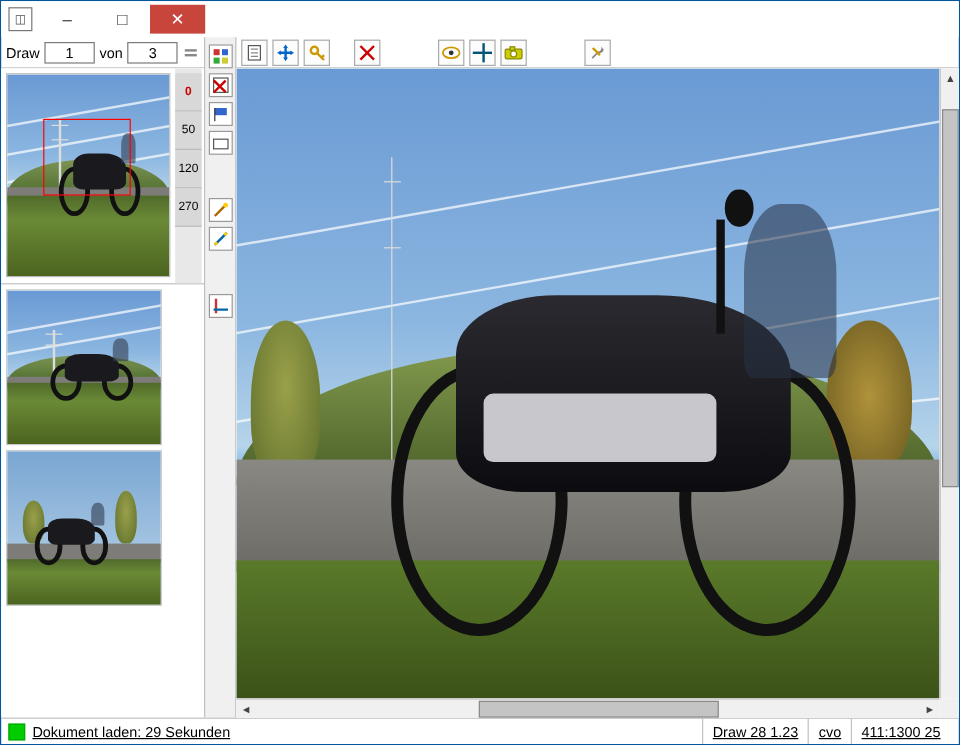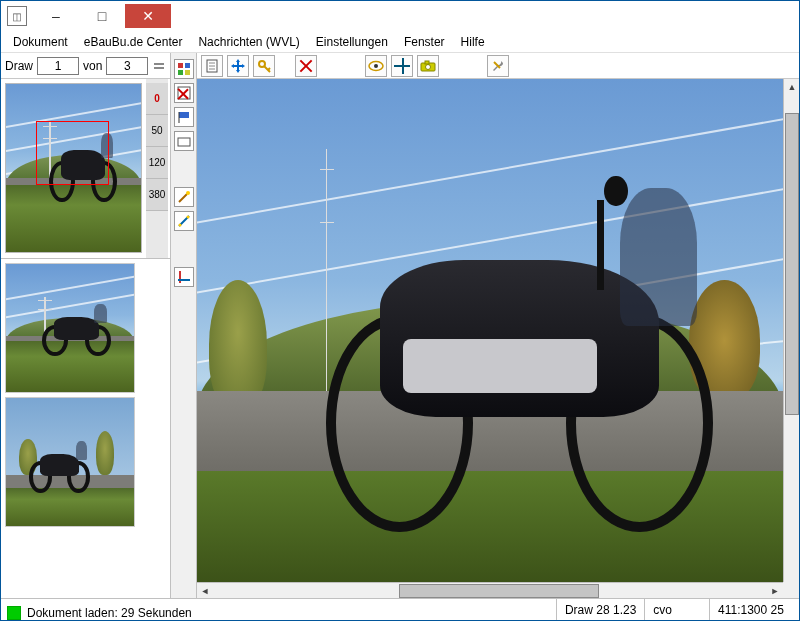--- a/index.html
+++ b/index.html
@@ -88,48 +88,40 @@
 .hsb { position:absolute; left:0; right:16px; bottom:0; height:16px; background:#f0f0f0; border-top:1px solid #c0c0c0; display:flex; align-items:center;}
 .sbthumb { background:#c4c4c4; border:1px solid #8a8a8a;}
 .vsb .sbthumb{ width:14px; height:60%; margin:18px auto 0;}
 .hsb .sbthumb{ height:14px; flex:0 0 34%; margin-left:18px;}
 .sbarrow{ width:16px;height:16px; display:flex;align-items:center;justify-content:center; font-size:9px; color:#444;}
 .hsb .sbarrow.left{margin-right:auto;}
 .hsb .sbarrow.right{margin-left:auto;}
 .corner{position:absolute; right:0; bottom:0; width:16px; height:16px; background:#f0f0f0;}
 
 
-.statusbar { height: 22px; border-top:1px solid #c0c0c0; display:flex; align-items:flex-end; font-size:12px;}
+.statusbar { height: 22px; border-top:1px solid #c0c0c0; display:flex; align-items:center; font-size:12px;text-decoration:underline;}
 .status-led { width:14px; height:14px; border:1px solid #0a0; background:#0c0; margin:0 6px;}
 .statfield { border-left:1px solid #c0c0c0; padding:0 8px; height:100%; display:flex; align-items:center;}
 
 svg{display:block;}
 </style>
 </head>
 <body>
 
 <div class="window">
 
   <div class="titlebar">
     <span class="appicon">◫</span>
     <div class="winbtns">
       <div class="winbtn">–</div>
       <div class="winbtn">□</div>
       <div class="winbtn close">✕</div>
     </div>
   </div>
 
-  <div class="menubar">
-    <div class="menuitem">Dokument</div>
-    <div class="menuitem">eBauBu.de Center</div>
-    <div class="menuitem">Nachrichten (WVL)</div>
-    <div class="menuitem">Einstellungen</div>
-    <div class="menuitem">Fenster</div>
-    <div class="menuitem">Hilfe</div>
-  </div>
 
   <div class="body">
 
     <div class="leftcol">
       <div class="pagerow">
         <span class="lbl">Draw</span>
         <input class="pageinput" value="1" style="">
         <span class="lbl">von</span>
         <input class="pageinput" value="3" style="">
         <div class="smallgrip">
@@ -155,21 +147,21 @@
                 <div class="bodyb"></div>
                 <div class="shield"></div>
               </div>
           </div>
           <div class="redbox" style="left:22%; top:22%; width:54%; height:38%;"></div>
         </div>
         <div class="ovrotcol">
           <div class="rotbtn r0">0</div>
           <div class="rotbtn">50</div>
           <div class="rotbtn">120</div>
-          <div class="rotbtn">380</div>
+          <div class="rotbtn">270</div>
         </div>
       </div>
 
       <div class="thumbs">
         <div class="thumb">
           <div class="scene">
             <div class="sky"></div>
             <div class="contrail c1"></div>
               <div class="contrail c2"></div>
             <div class="hill"></div>
@@ -340,16 +332,16 @@
         <div class="corner"></div>
       </div>
     </div>
   </div>
 
   <div class="statusbar">
     <div class="status-led"></div>
     <div style="flex:1;">Dokument laden: 29 Sekunden</div>
     <div class="statfield">Draw 28 1.23</div>
     <div class="statfield">cvo</div>
-    <div class="statfield" style="min-width:90px;margin-left:29px;">411:1300 25</div>
+    <div class="statfield" style="min-width:90px;">411:1300 25</div>
   </div>
 
 </div>
 
 </body></html>

